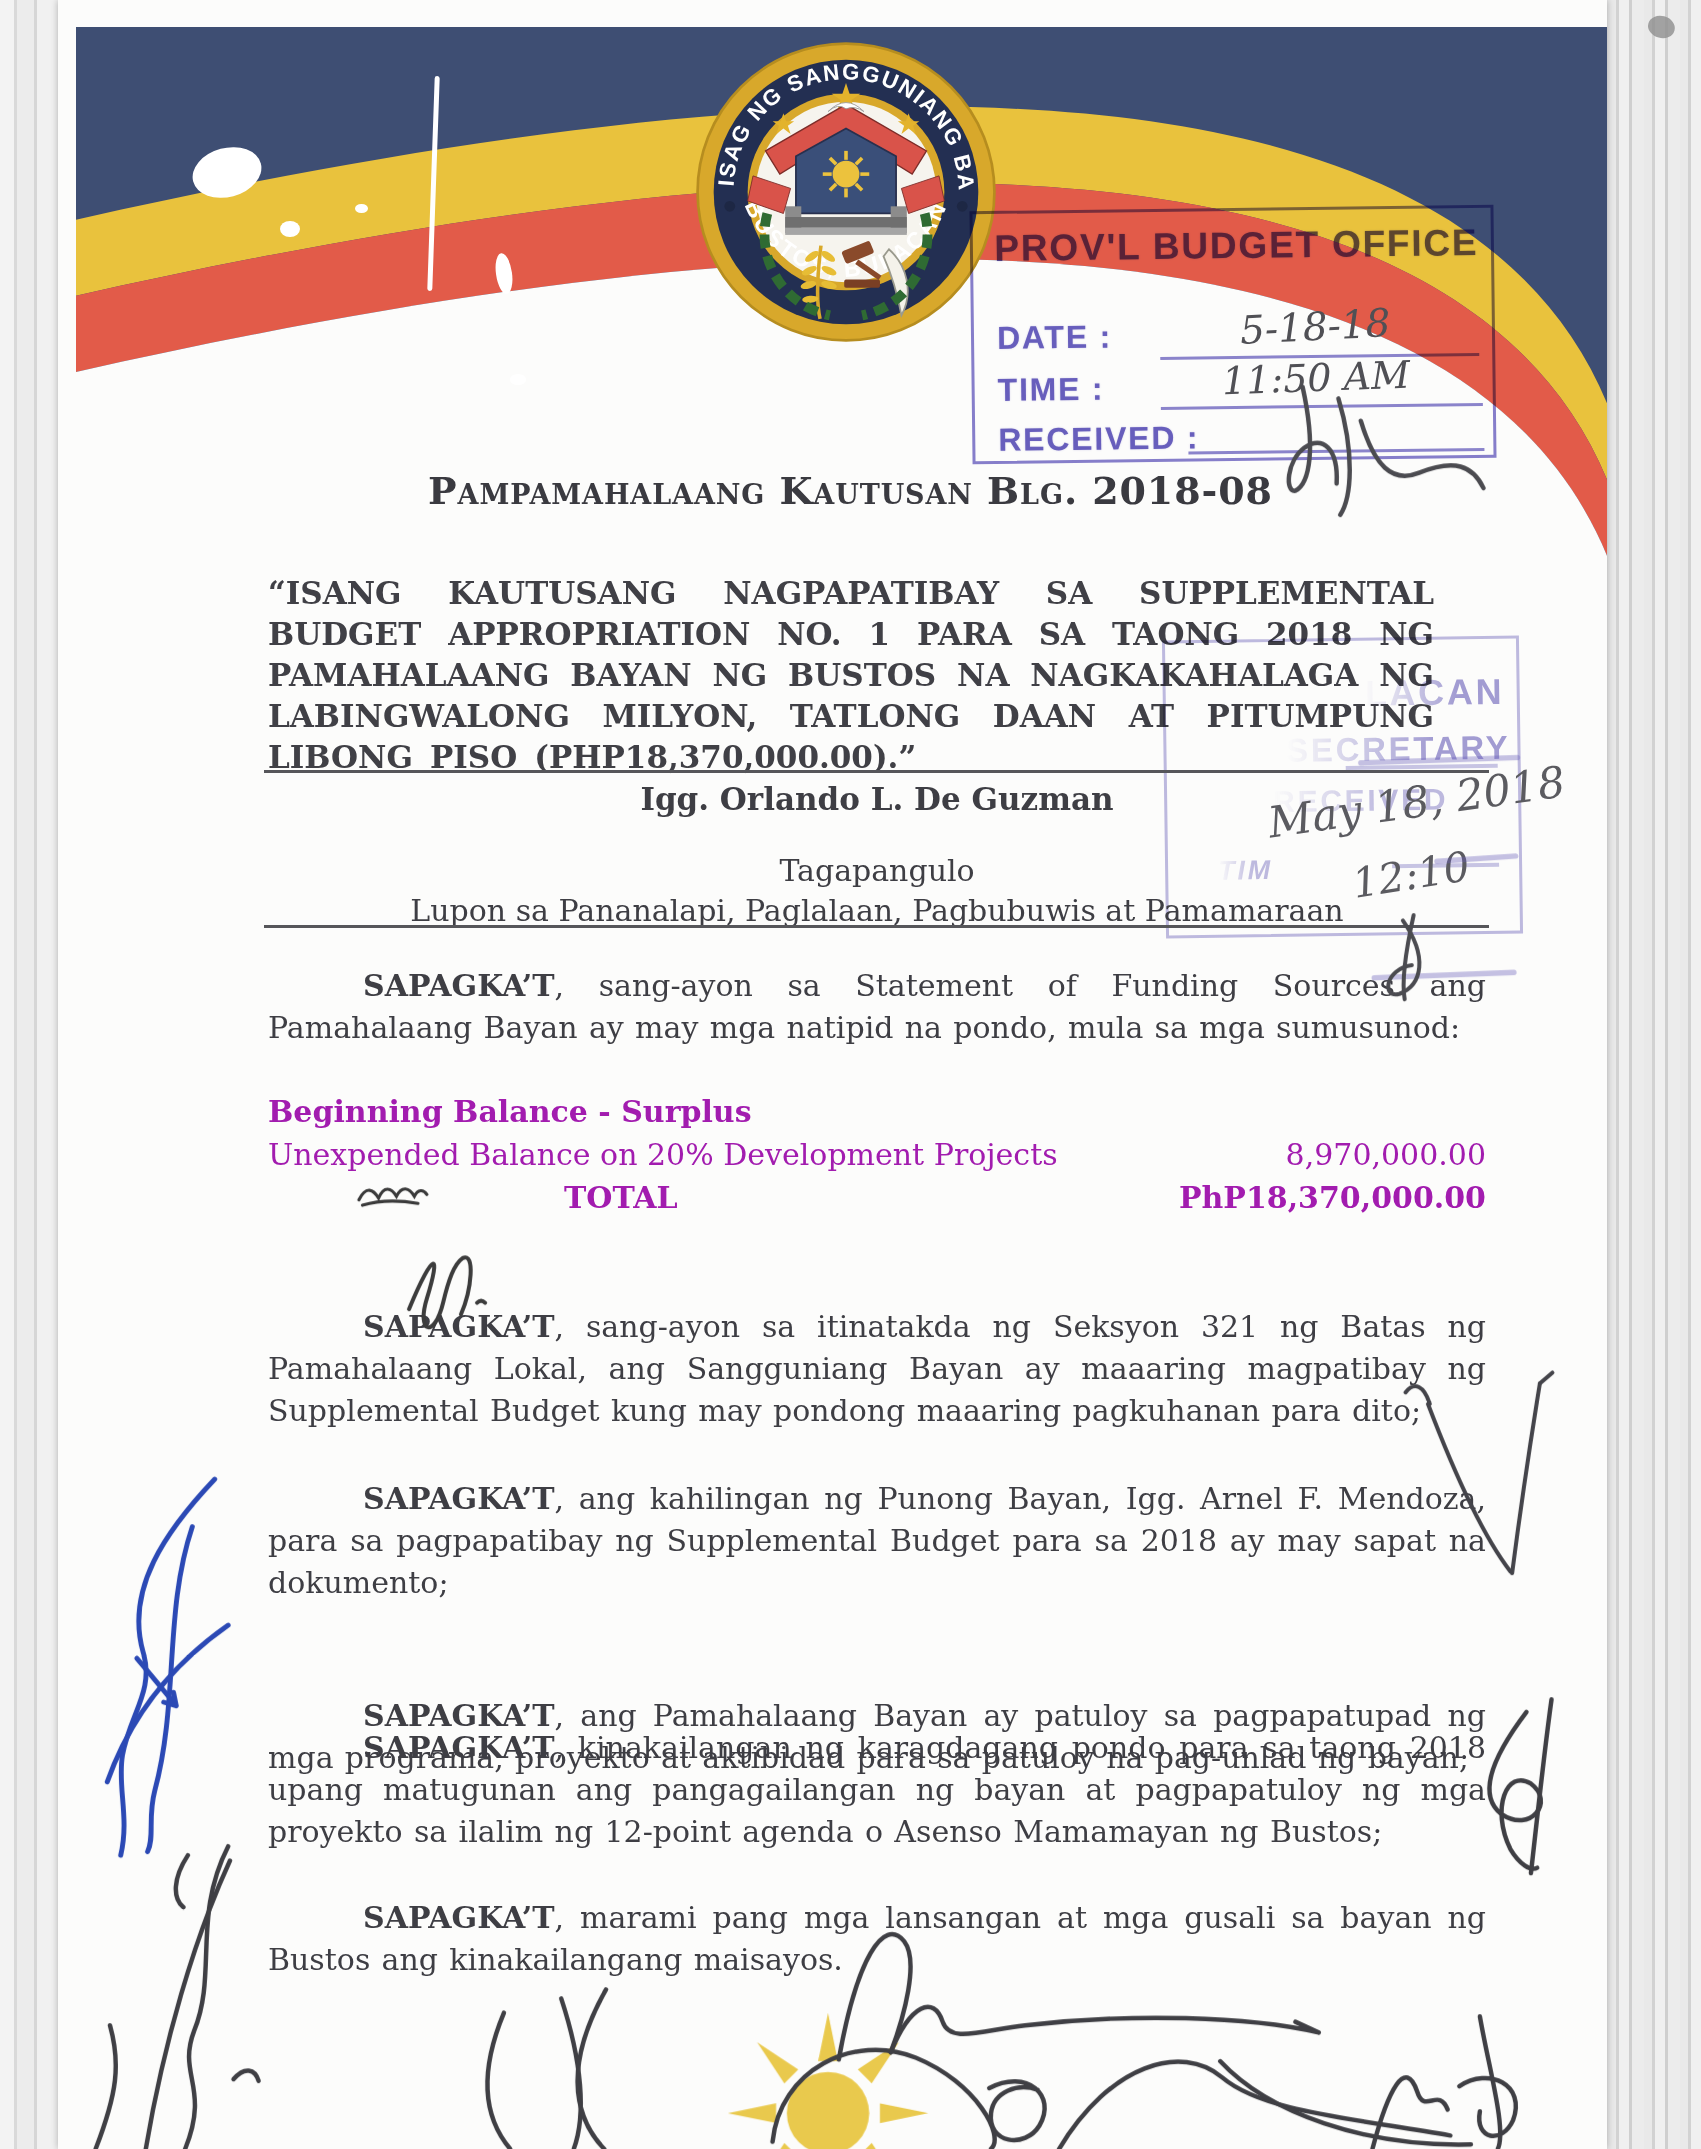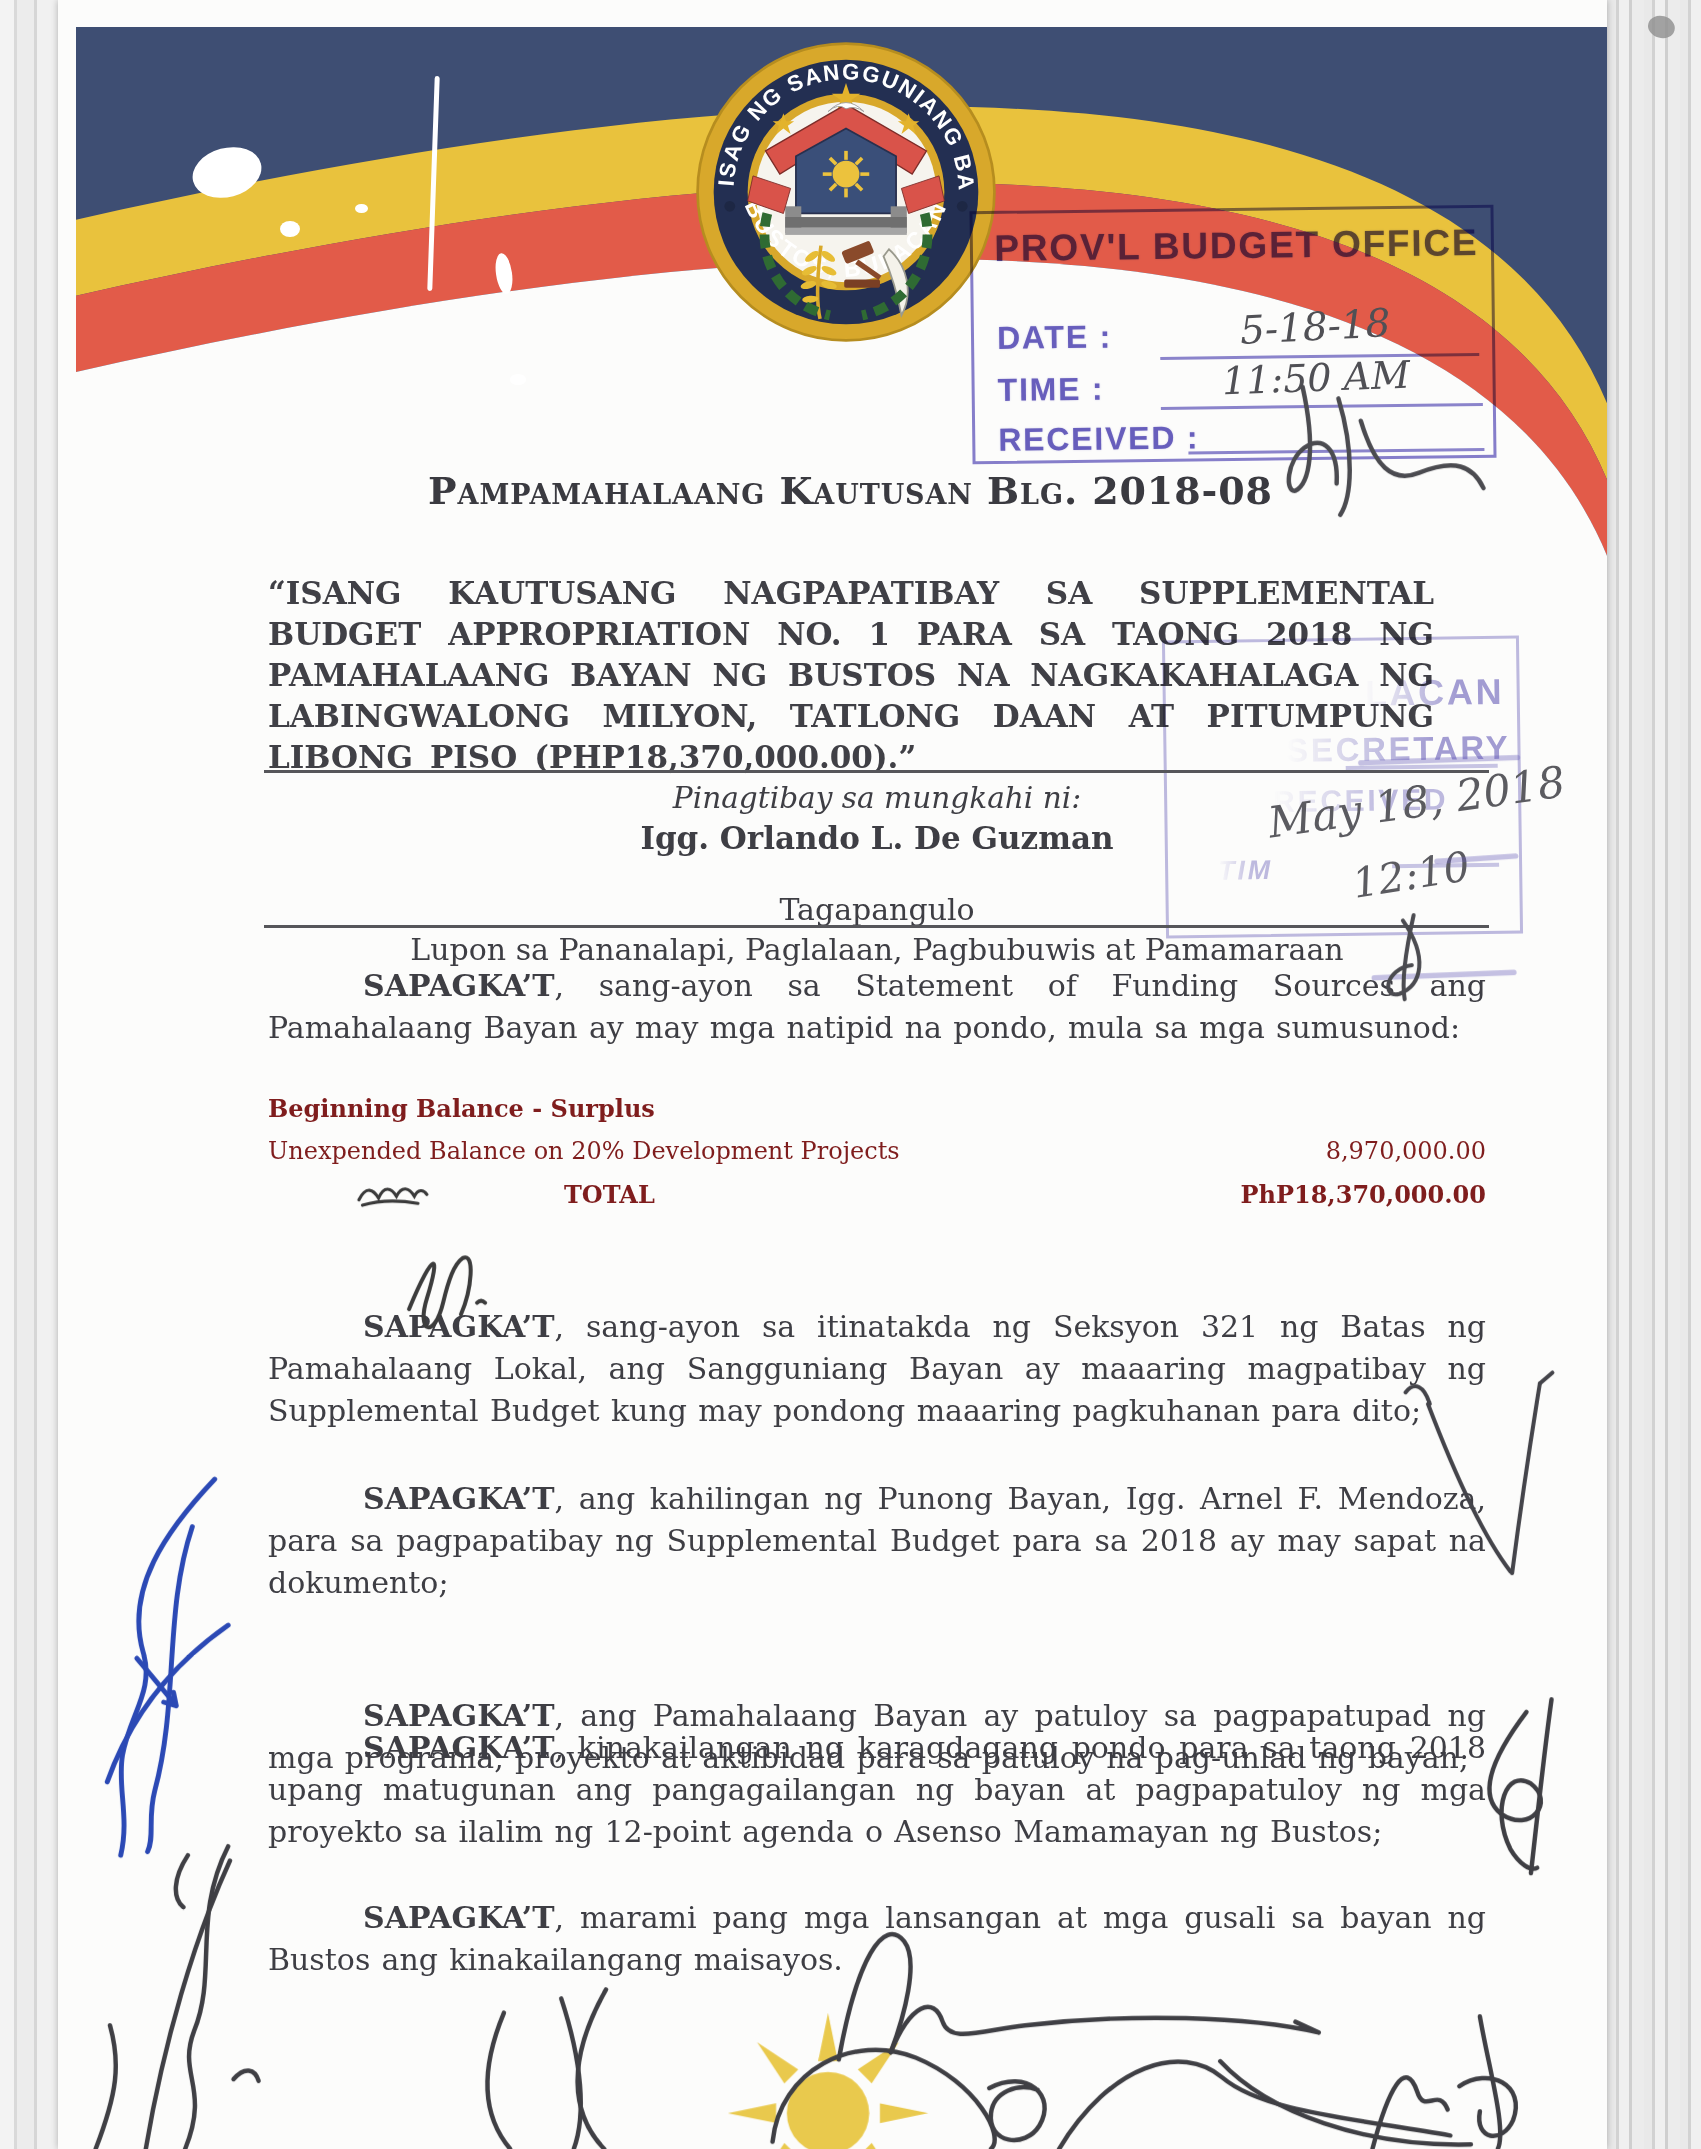--- a/index.html
+++ b/index.html
@@ -46,21 +46,21 @@
     line-height:41px;text-align:justify;color:#404046;word-spacing:6.3px;}
   .rule{position:absolute;left:206px;width:1225px;height:2.7px;background:#56565a;}
   .sponsor{position:absolute;left:210px;top:779px;width:1218px;text-align:center;color:#3e3e44;}
   .sponsor .l1{font-style:italic;font-size:29.6px;line-height:39px;}
   .sponsor .l2{font-weight:bold;font-size:31px;line-height:40px;}
   .sponsor .l3{font-size:30px;line-height:40px;margin-top:32px;}
   .sponsor .l4{font-size:30px;line-height:40px;}
   .para{position:absolute;left:210px;width:1218px;font-size:30px;line-height:42px;
     text-align:justify;text-indent:95px;color:#3e3e44;word-spacing:1.8px;}
   .para .lead{font-weight:bold;}
-  .funding{position:absolute;left:210px;top:1094px;width:1218px;font-size:24px;color:#7f1d1d;}
+  .funding{position:absolute;left:210px;top:1094px;width:1218px;font-size:30px;color:#a21caf;}
   .frow{display:flex;align-items:baseline;height:43px;}
   .frow .amt{margin-left:auto;}
   .fhead{font-weight:bold;height:43px;}
   .frow .spacer{display:inline-block;width:296px;}
   .frow.total{font-weight:bold;}
   .ink{position:absolute;left:0;top:0;width:1549px;height:2149px;pointer-events:none;}
 </style>
 </head>
 <body>
 
@@ -169,21 +169,20 @@
     <div class="frag" style="right:70px;top:143px;font-size:30px;opacity:.7;">RECEIVED</div>
     <div class="frag" style="left:50px;top:213px;font-size:27px;opacity:.7;font-style:italic;">TIM</div>
     <div class="ghostline" style="left:179px;top:125px;width:152px;"></div>
     <div class="ghostline" style="left:224px;top:224px;width:107px;"></div>
   </div>
   <div class="hw" style="left:1209px;top:777px;font-size:43px;transform:rotate(-8deg);color:#5b5b60;">May 18, 2018</div>
   <div class="hw" style="left:1294px;top:851px;font-size:41px;transform:rotate(-9deg);color:#5b5b60;">12:10</div>
 
   <div class="rule" style="top:770px;"></div>
   <div class="sponsor">
-    <div class="l1">Pinagtibay sa mungkahi ni:</div>
     <div class="l2">Igg. Orlando L. De Guzman</div>
     <div class="l3">Tagapangulo</div>
     <div class="l4">Lupon sa Pananalapi, Paglalaan, Pagbubuwis at Pamamaraan</div>
   </div>
   <div class="rule" style="top:925px;"></div>
 
   <div class="para" style="top:965px;">
     <span class="lead">SAPAGKA’T</span><span>, sang-ayon sa Statement of Funding Sources ang Pamahalaang Bayan ay may mga natipid na pondo, mula sa mga sumusunod:</span>
   </div>
 

